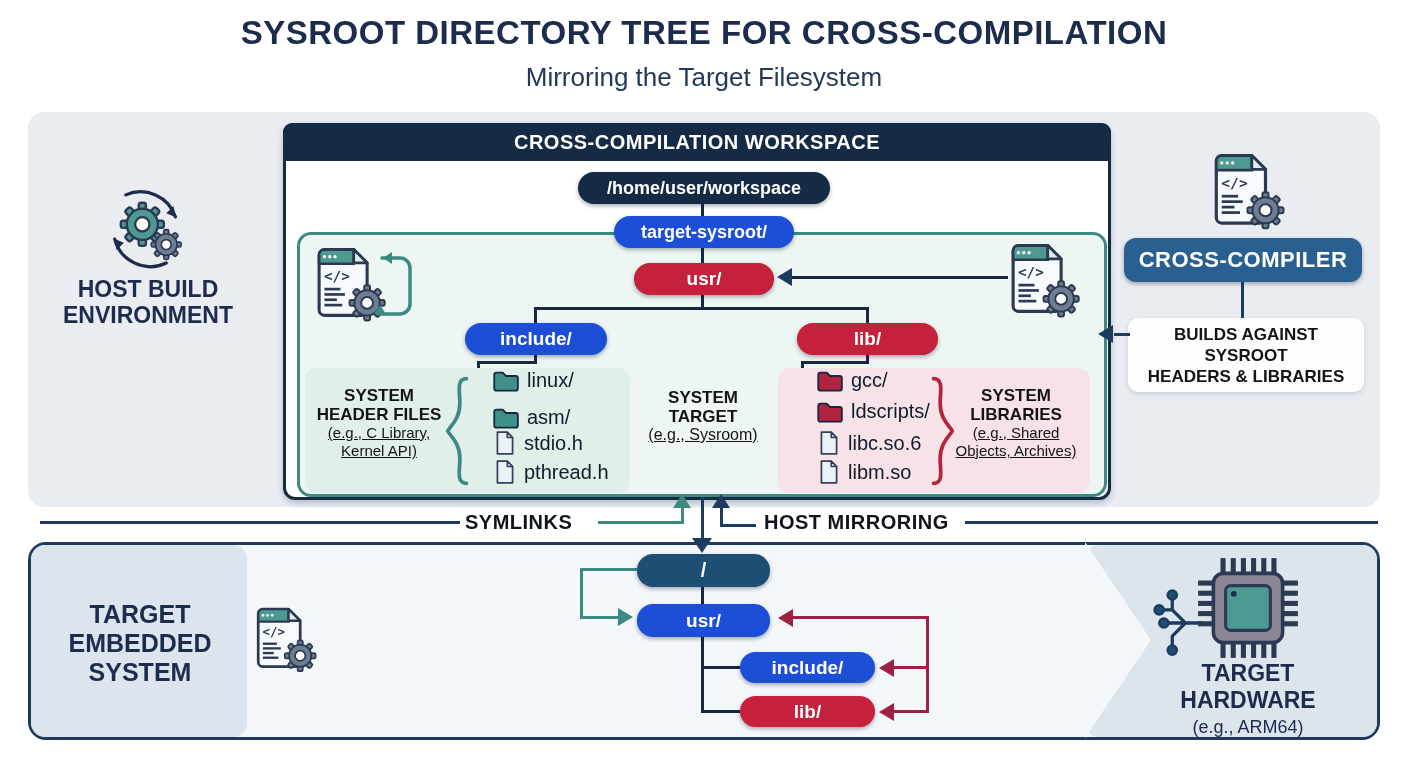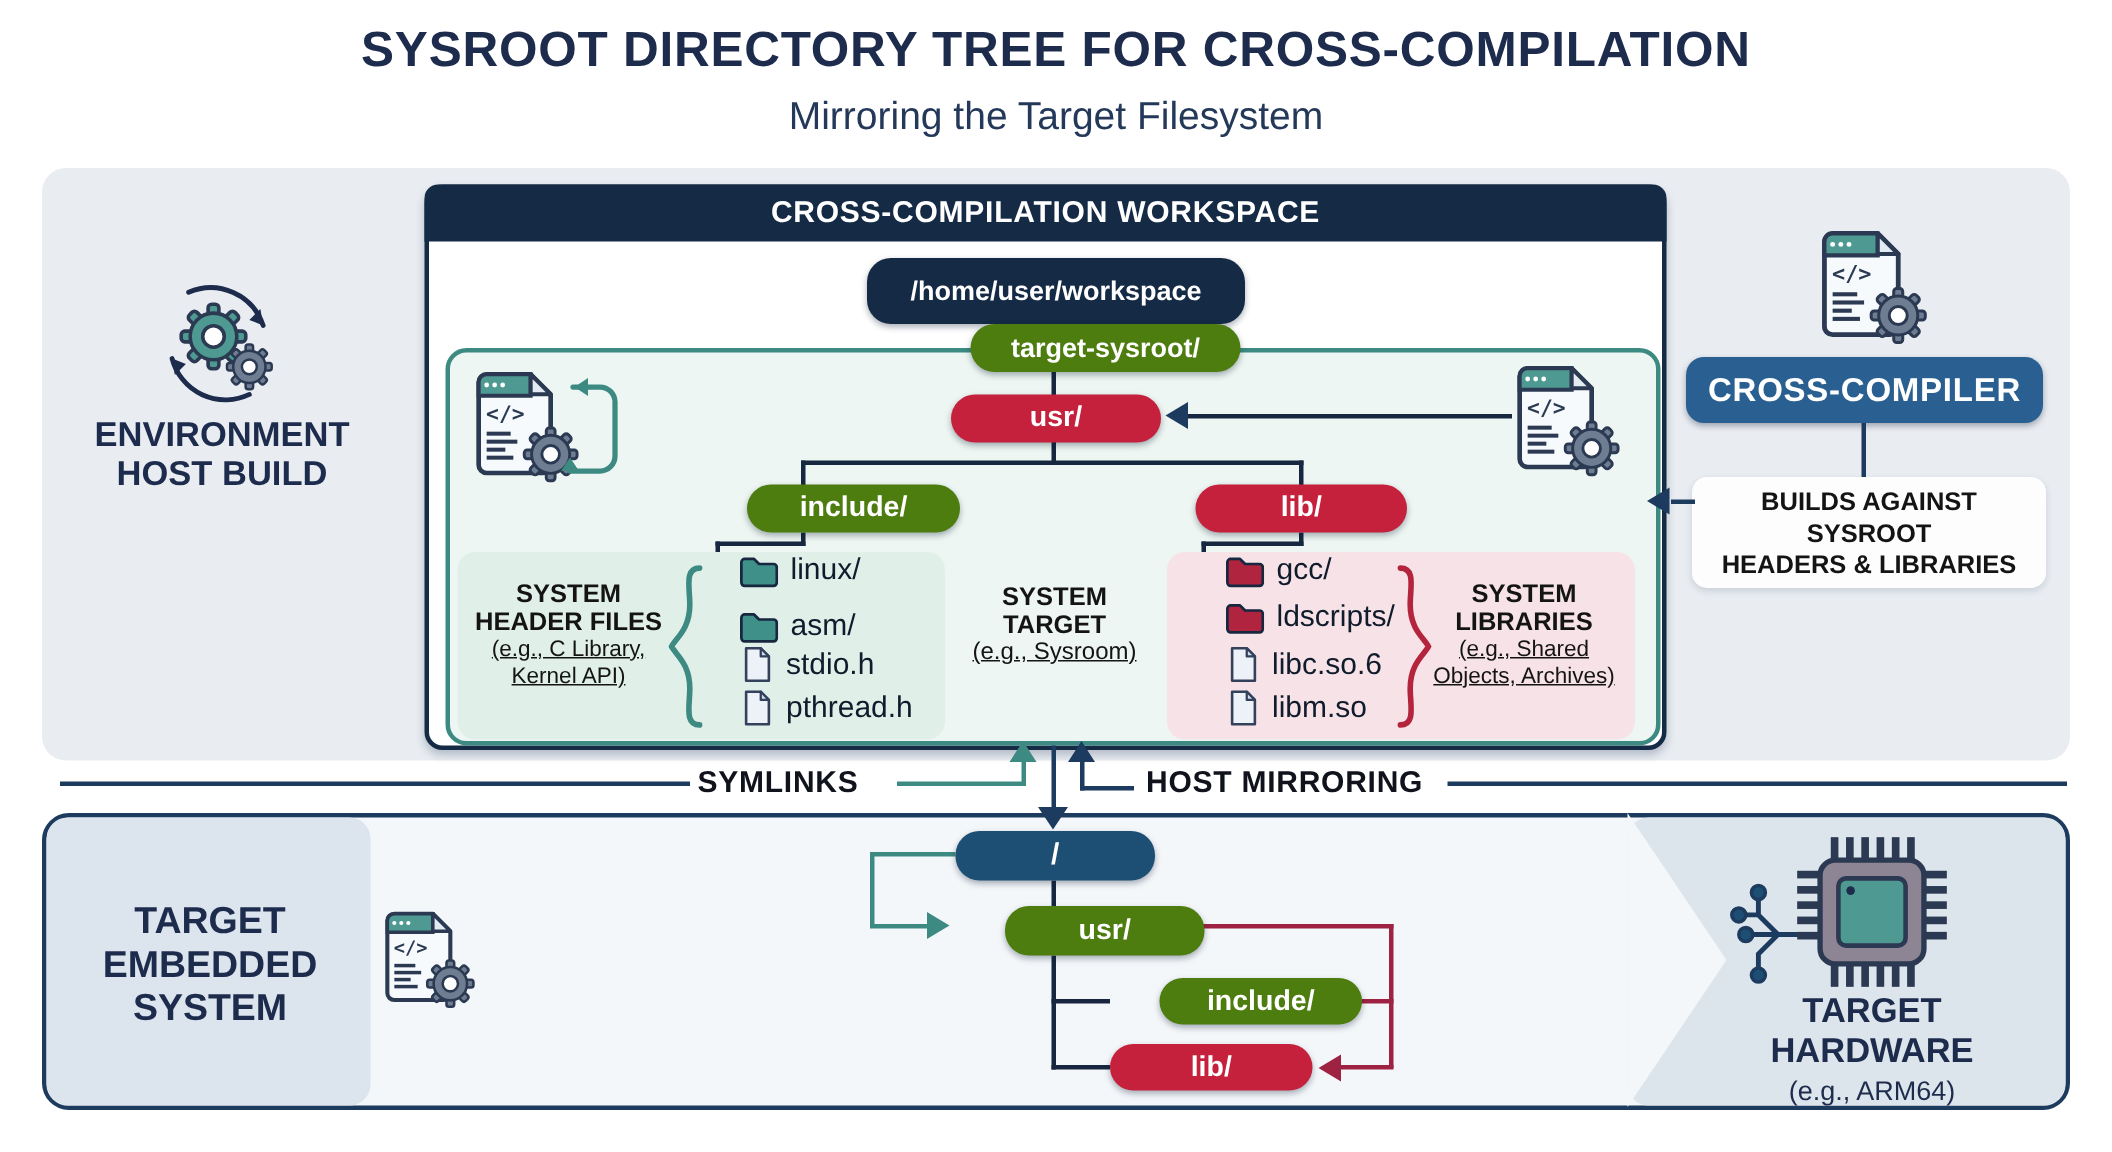--- a/index.html
+++ b/index.html
@@ -22,21 +22,21 @@
   .ws-box{left:283px;top:123px;width:828px;height:377px;background:#ffffff;border:3px solid #152a45;
           border-radius:12px;box-sizing:border-box;box-shadow:0 3px 6px rgba(20,40,70,.25);}
   .ws-header{left:283px;top:123px;width:828px;height:38px;background:#152a45;border-radius:9px 9px 0 0;
              display:flex;align-items:center;justify-content:center;color:#ffffff;font-size:20px;
              font-weight:700;letter-spacing:.5px;}
   .sysroot-box{left:297px;top:232px;width:810px;height:265px;background:#edf6f2;
                border:3px solid #3d8a82;border-radius:14px;box-sizing:border-box;}
 
   .pill{display:flex;align-items:center;justify-content:center;color:#fff;border-radius:16px;
         font-weight:600;box-shadow:0 2px 4px rgba(10,25,50,.35);}
-  .navy-bg{background:#152a45;} .teal-bg{background:#4d7c0f;margin-left:33px;} .red-bg{background:#c5203c;}
+  .navy-bg{background:#152a45;} .teal-bg{background:#1d4ed8;} .red-bg{background:#c5203c;}
   .steel-bg{background:#1d4e74;} .blue-bg{background:#2a6091;}
 
   .hline{position:absolute;background:#16273f;height:3px;}
   .vline{position:absolute;background:#16273f;width:3px;}
   .teal-col{background:#3d8a82;} .red-col{background:#9e2242;}
 
   .arr-left{position:absolute;width:0;height:0;border-top:9px solid transparent;
             border-bottom:9px solid transparent;border-right:15px solid #1d3a5f;}
   .arr-left.red{border-right-color:#9e2242;}
   .arr-right{position:absolute;width:0;height:0;border-top:9px solid transparent;
@@ -168,22 +168,22 @@
   <div class="abs panel-top"></div>
   <div class="abs panel-bottom"></div>
   <div class="abs block-left"></div>
   <div class="abs block-right"></div>
   <div class="abs chevron-white"></div>
 
   <svg class="abs" style="left:98px;top:182px" width="96" height="92">
       <use href="#sym-gears-cycle"></use>
     </svg>
   <div class="abs side-label" style="left:38px;top:276px;width:220px;font-size:23px;line-height:26px">
+    <div>HOST BUILD</div>
     <div>ENVIRONMENT</div>
-    <div>HOST BUILD</div>
   </div>
 
   <div class="abs ws-box"></div>
   <div class="abs ws-header">CROSS-COMPILATION WORKSPACE</div>
 
   <div class="abs sysroot-box"></div>
 
   <div class="vline" style="left:701px;top:203px;height:15px"></div>
   <div class="vline" style="left:701px;top:247px;height:17px"></div>
   <div class="vline" style="left:701px;top:294px;height:15px"></div>
@@ -203,21 +203,21 @@
   <div class="hline" style="left:801px;top:361px;width:68px"></div>
   <div class="vline" style="left:801px;top:361px;height:113px"></div>
   <div class="hline" style="left:801px;top:381px;width:14px;height:2.5px"></div>
   <div class="hline" style="left:801px;top:412px;width:14px;height:2.5px"></div>
   <div class="hline" style="left:801px;top:443px;width:14px;height:2.5px"></div>
   <div class="hline" style="left:801px;top:472px;width:14px;height:2.5px"></div>
 
   <div class="abs group-box mint" style="left:305px;top:368px;width:325px;height:125px"></div>
   <div class="abs group-box pink" style="left:778px;top:368px;width:312px;height:125px"></div>
 
-  <div class="abs pill navy-bg" style="left:578px;top:172px;width:252px;height:44px;font-size:18px">/home/user/workspace</div>
+  <div class="abs pill navy-bg" style="left:578px;top:172px;width:252px;height:32px;font-size:18px">/home/user/workspace</div>
   <div class="abs pill teal-bg" style="left:614px;top:216px;width:180px;height:32px;font-size:18px">target-sysroot/</div>
   <div class="abs pill red-bg" style="left:634px;top:263px;width:140px;height:32px;font-size:19px">usr/</div>
   <div class="abs pill teal-bg" style="left:465px;top:323px;width:142px;height:32px;font-size:19px">include/</div>
   <div class="abs pill red-bg" style="left:797px;top:323px;width:141px;height:32px;font-size:19px">lib/</div>
 
   <svg class="abs" style="left:312px;top:246px" width="80" height="80">
       <use href="#sym-codefile"></use>
     </svg>
   <svg class="abs" style="left:374px;top:250px" width="44" height="74" viewBox="0 0 44 74">
     <path d="M8 8 H26 a10 10 0 0 1 10 10 V54 a10 10 0 0 1 -10 10 H6" fill="none" stroke="#3d8a82" stroke-width="3.5" stroke-linecap="round"></path>

